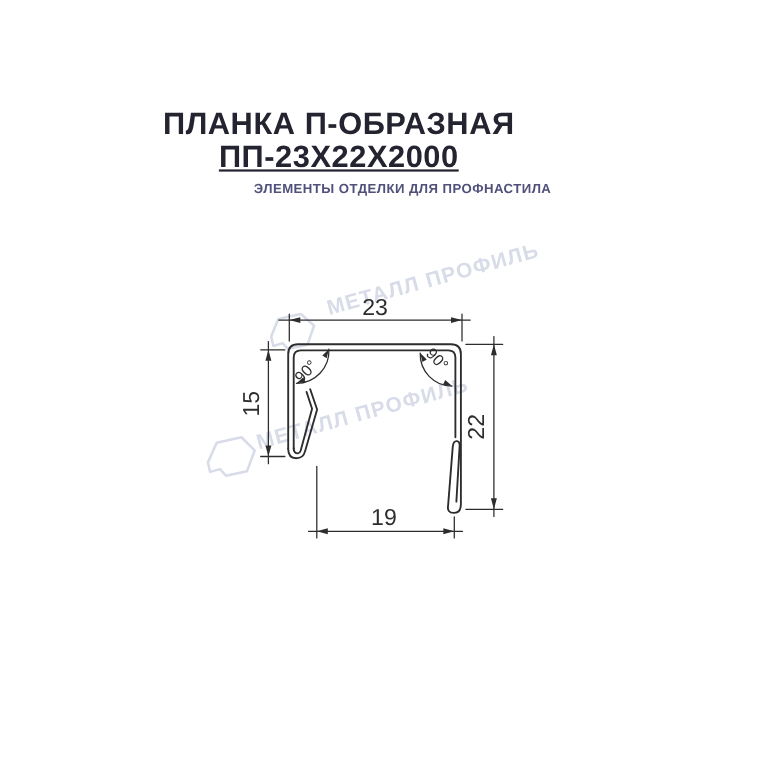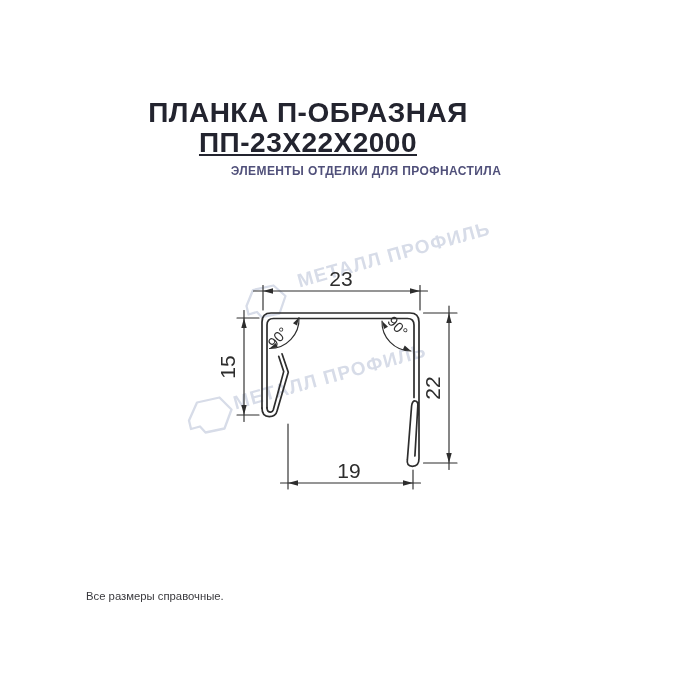--- a/index.html
+++ b/index.html
@@ -104,14 +104,13 @@
 
   <text class="dimtxt" x="341" y="286" text-anchor="middle">23</text>
   <text class="dimtxt" transform="translate(235,367) rotate(-90)" text-anchor="middle">15</text>
   <text class="dimtxt" transform="translate(440,388) rotate(-90)" text-anchor="middle">22</text>
   <text class="dimtxt" x="349" y="477.5" text-anchor="middle">19</text>
   <text class="angtxt" transform="translate(281.5,341) rotate(-46)" text-anchor="middle">90°</text>
   <text class="angtxt" transform="translate(394,330) rotate(46)" text-anchor="middle">90°</text>
 </svg>
 
 <div class="footer">
-  <div>Все размеры справочные.</div>
 </div>
 
 </body></html>

